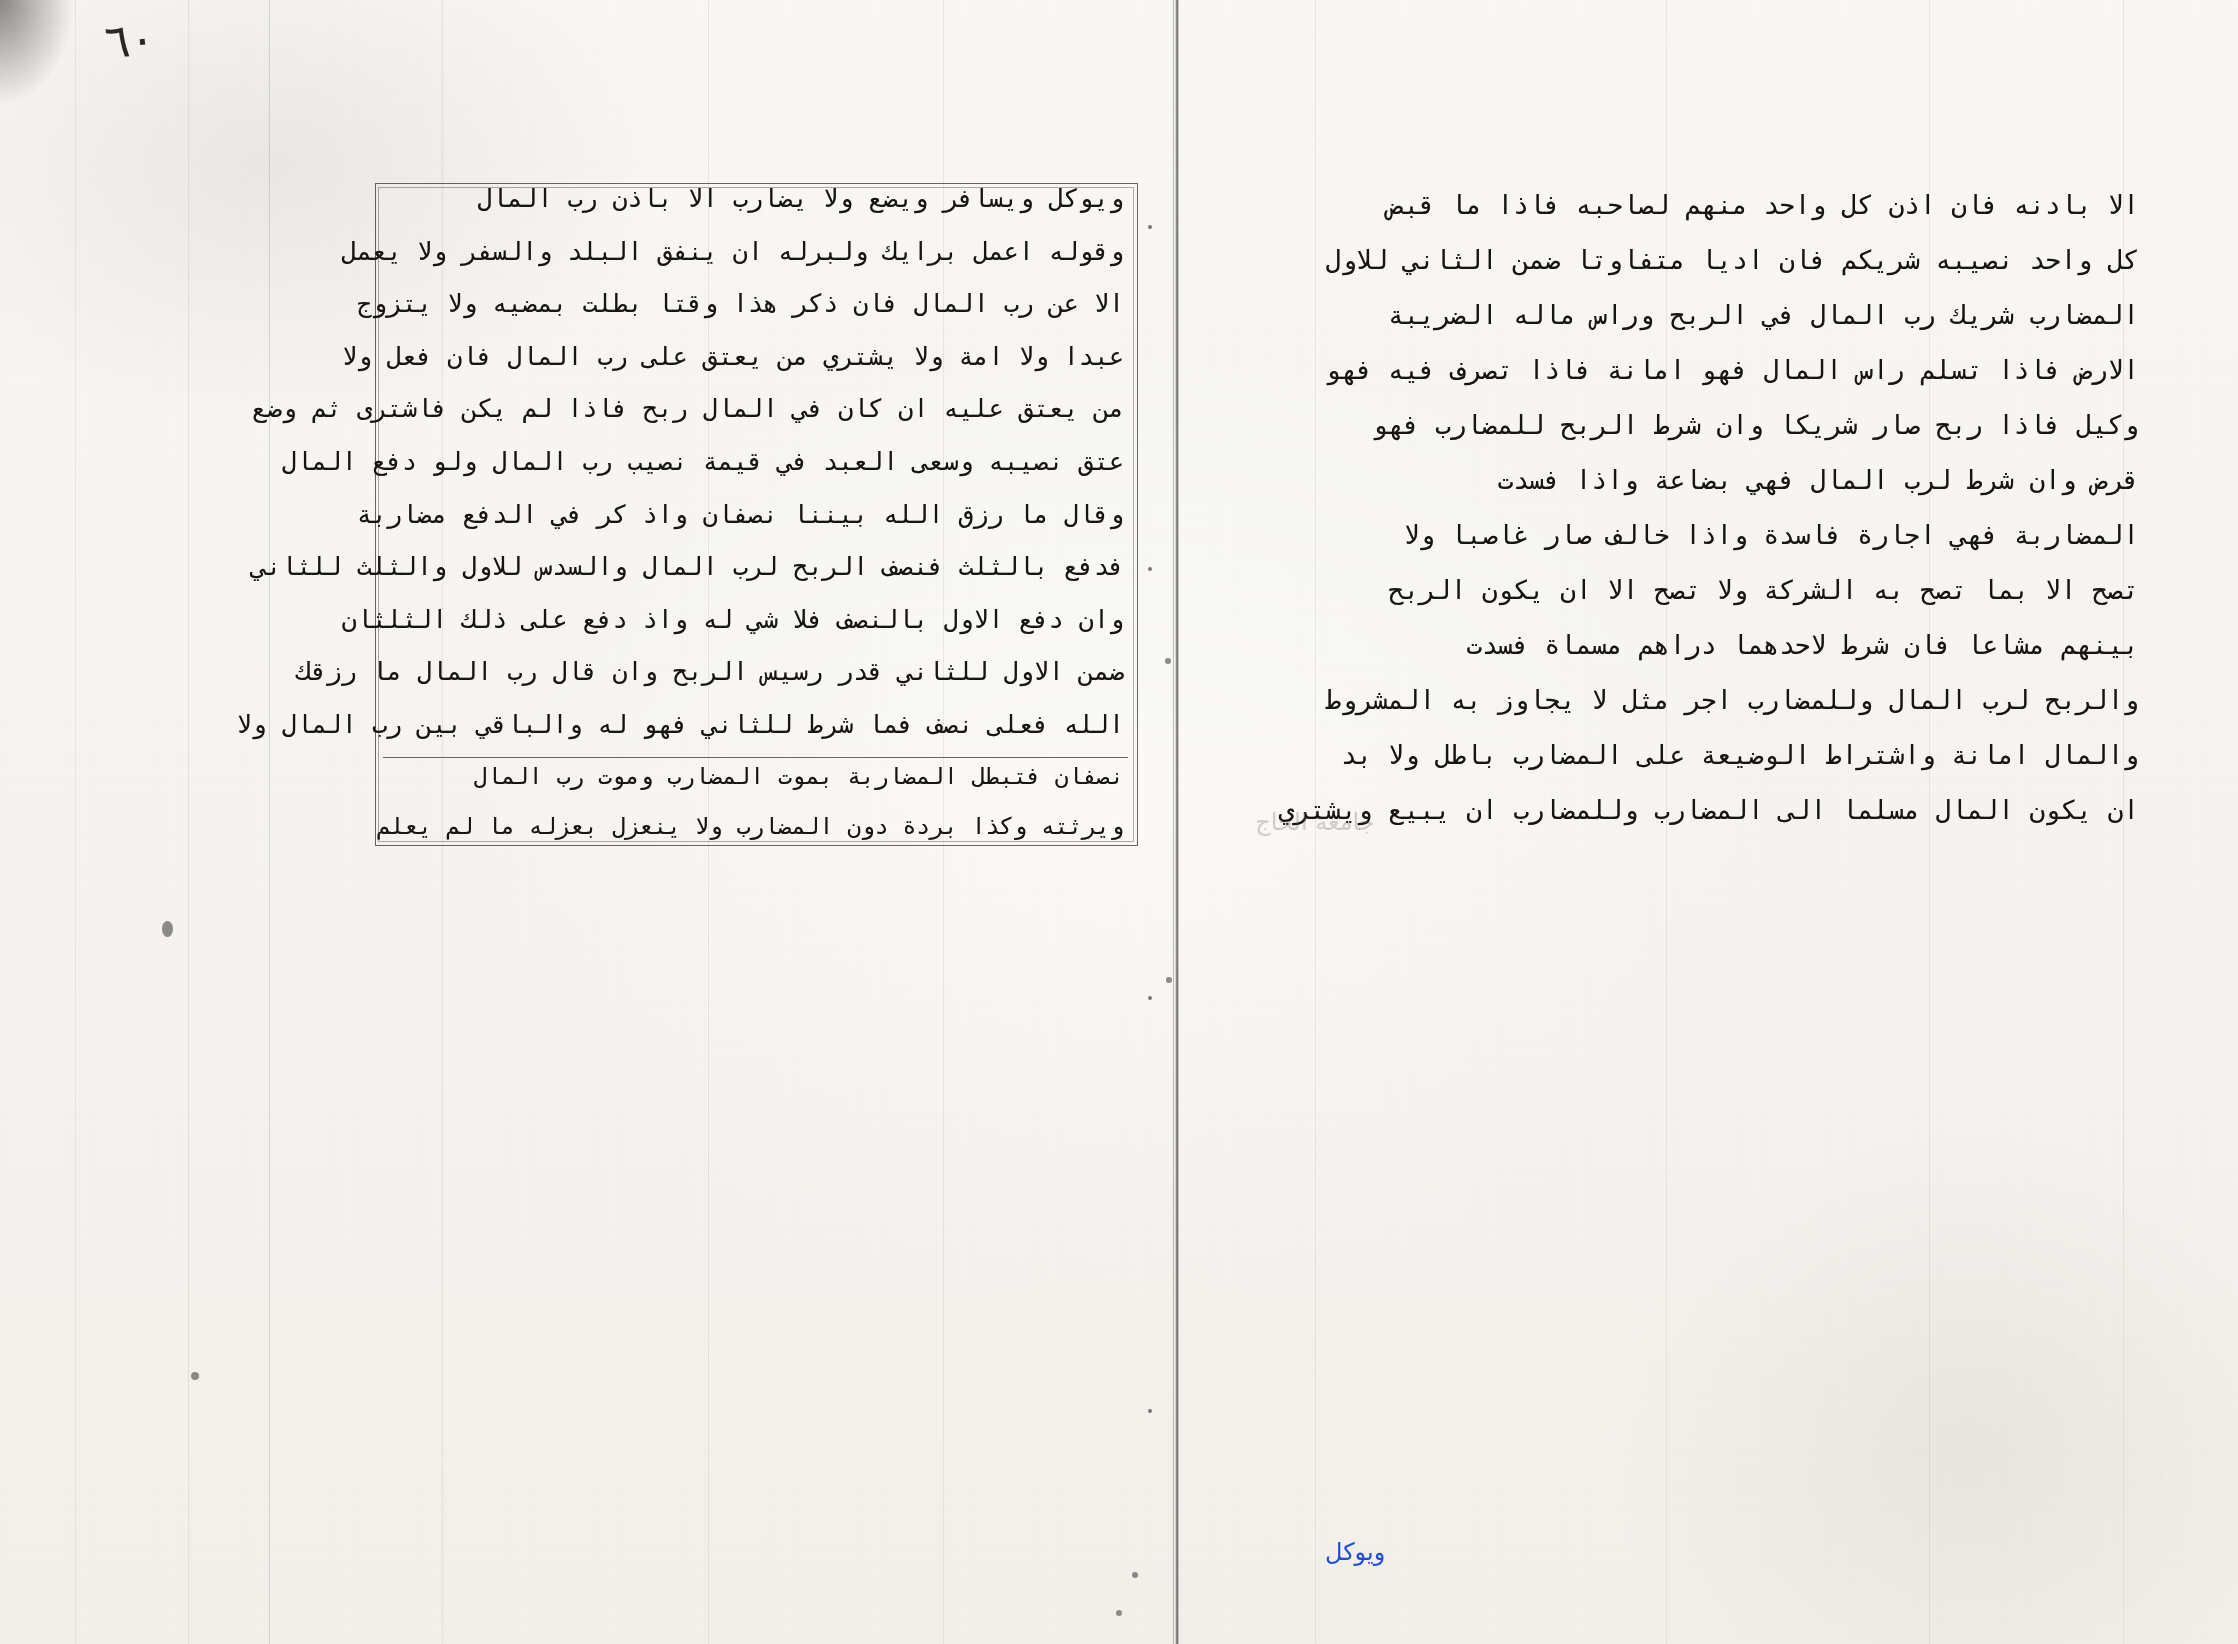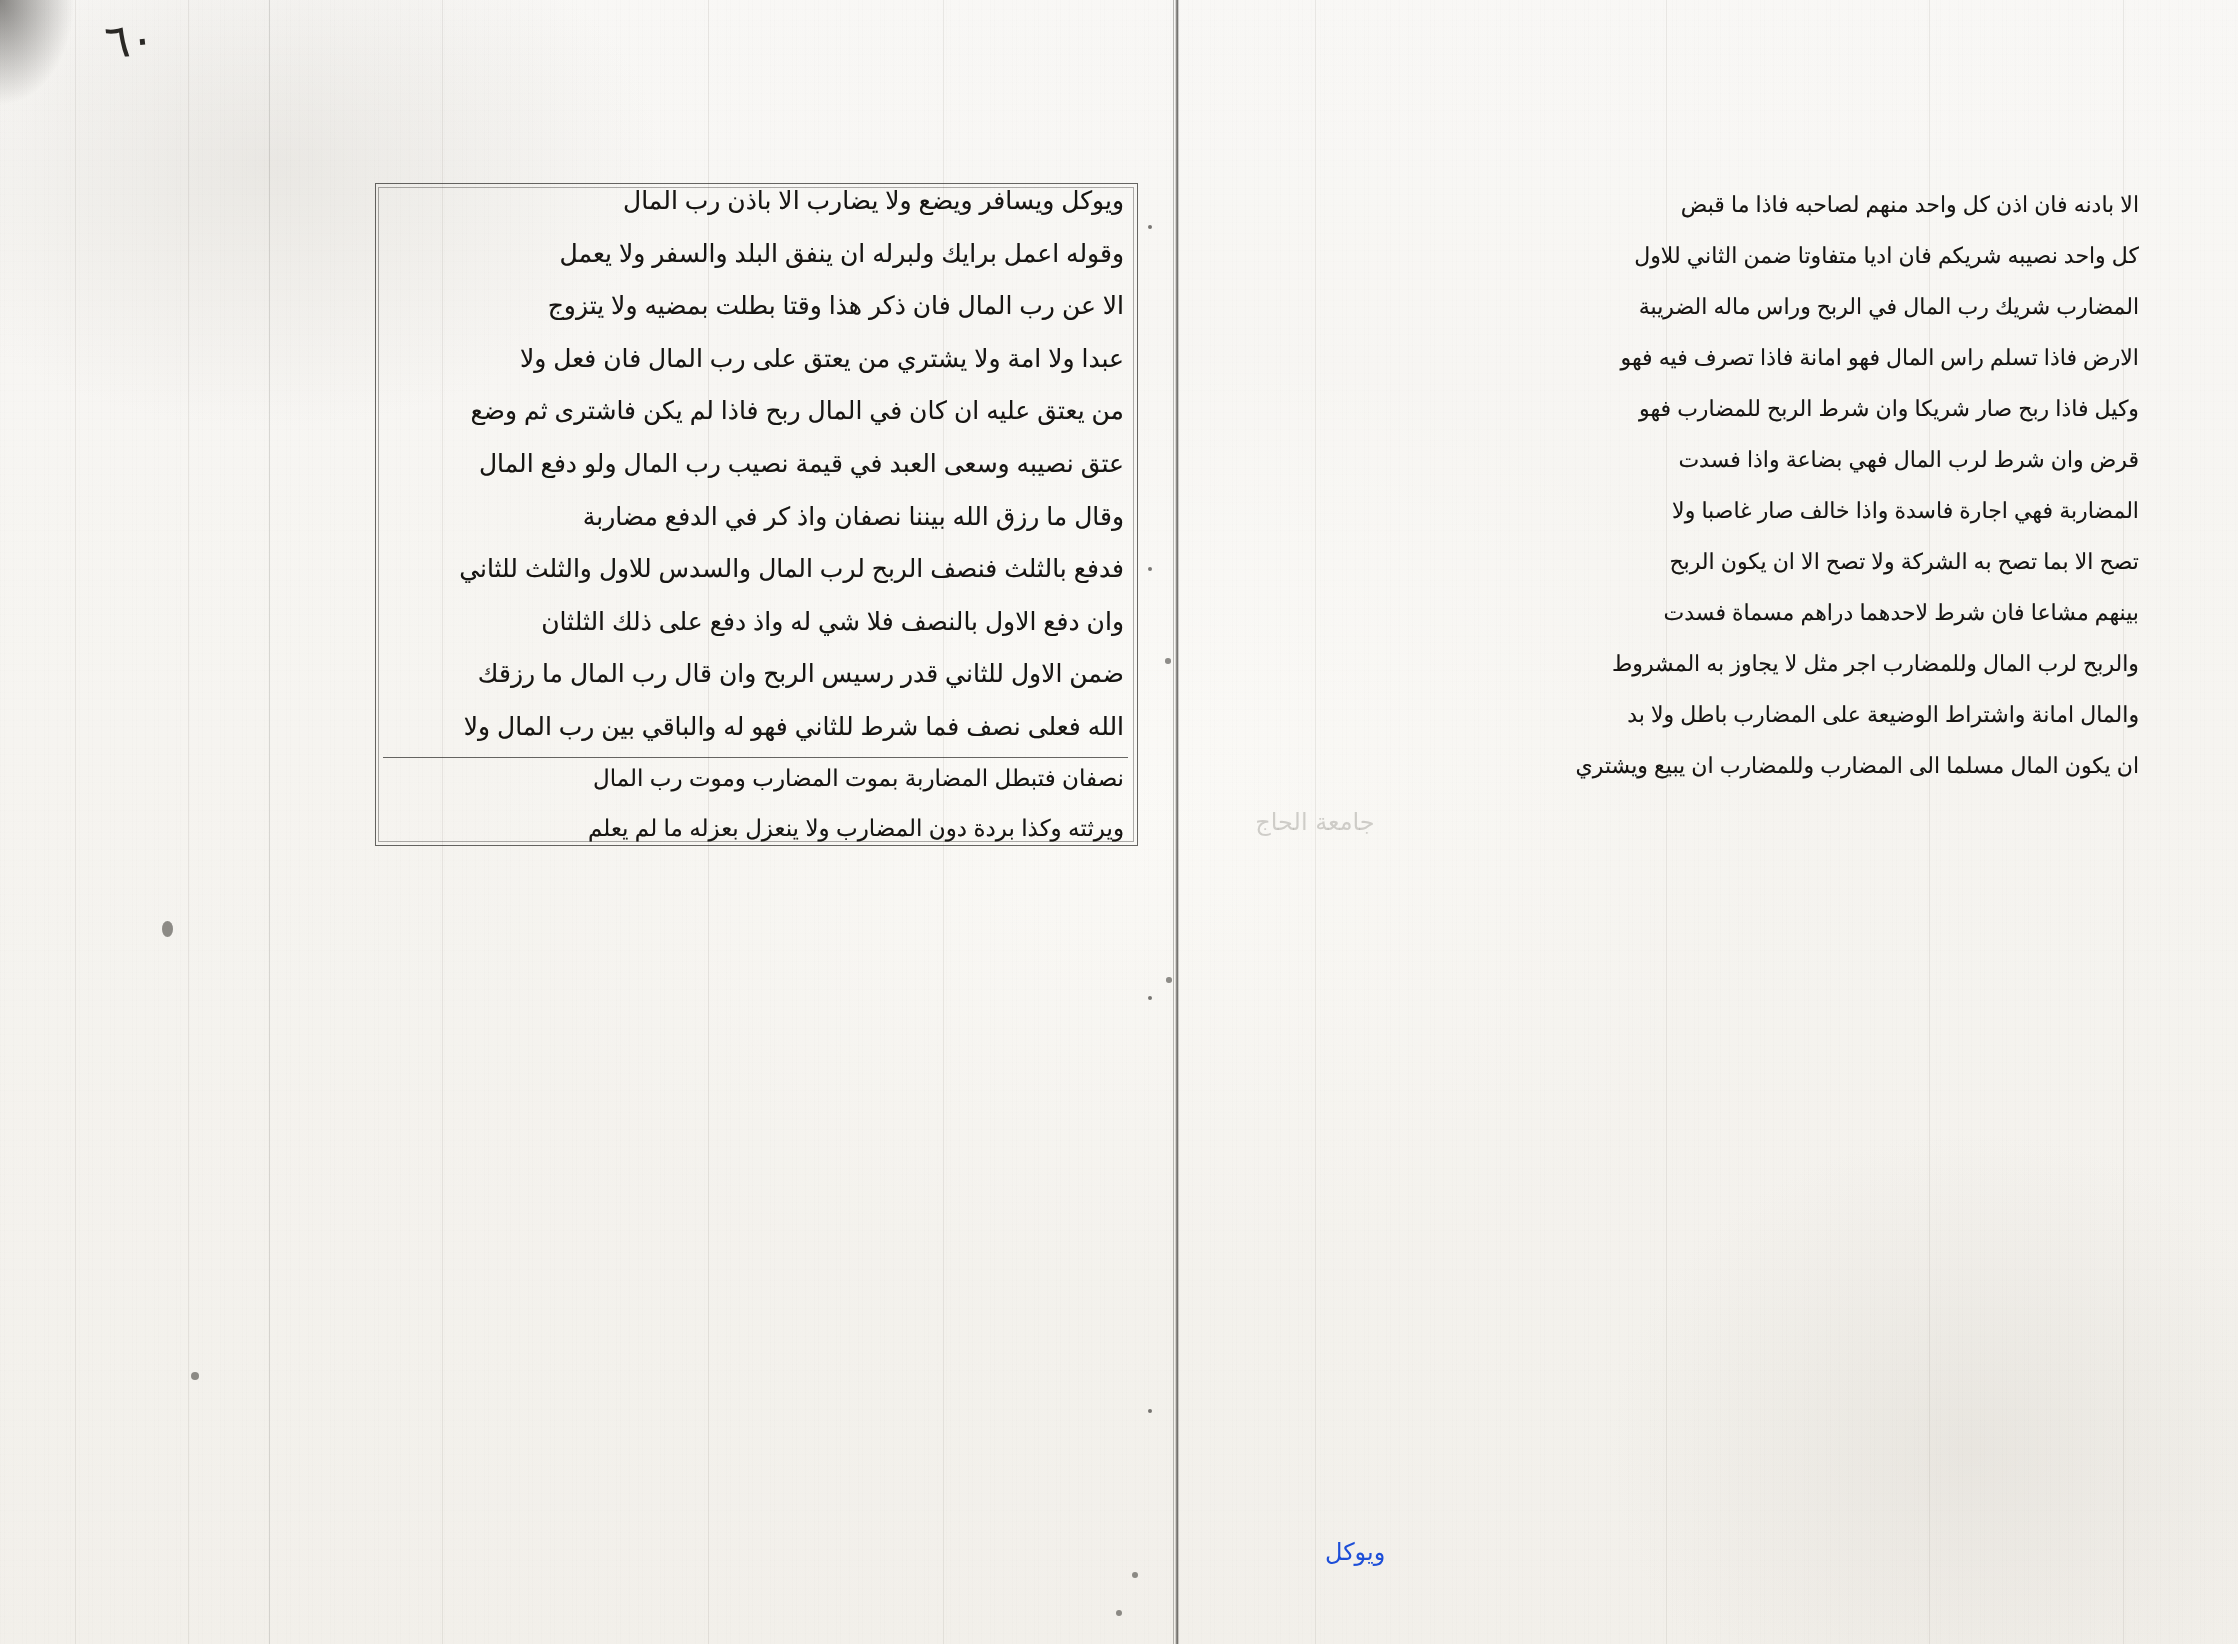--- a/index.html
+++ b/index.html
@@ -96,21 +96,21 @@
     letter-spacing: -2.5px;
     white-space: nowrap;
   }
 
   
   .col {
     position: absolute;
     direction: rtl;
     text-align: justify;
     color: #1d1b19;
-    font-family: Liberation Sans, sans-serif;
+    font-family: Liberation Mono, monospace;
   }
 
   .col-left {
     left: 382px;
     top: 188px;
     width: 742px;
   }
   .col-right {
     left: 1243px;
     top: 194px;
@@ -146,21 +146,21 @@
   .line {
     display: block;
     white-space: nowrap;
     font-size: 25px;
     line-height: 1.0;
     margin-bottom: 27.6px;
     color: #171512;
     text-shadow: 0 0 0.6px rgba(0,0,0,0.35);
   }
   .col-right .line {
-    font-size: 22px;
+    font-size: 26px;
     margin-bottom: 29px;
   }
   .line:last-child { margin-bottom: 0; }
 
   .line.tail {
     font-size: 23px;
   }
 
   
   .tail-word {

